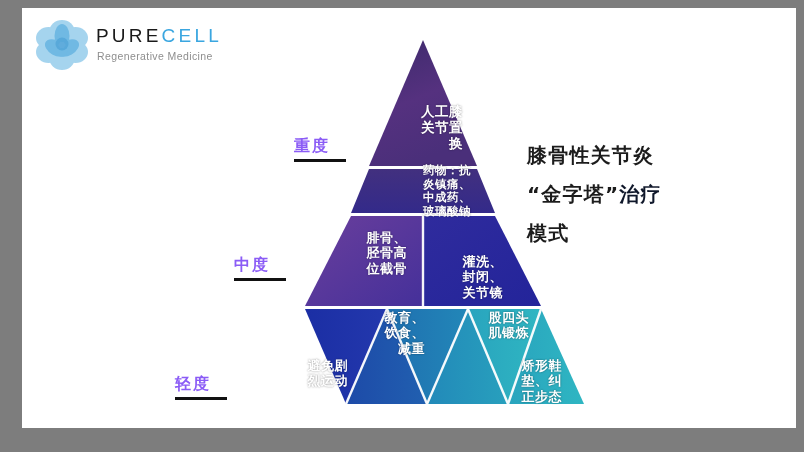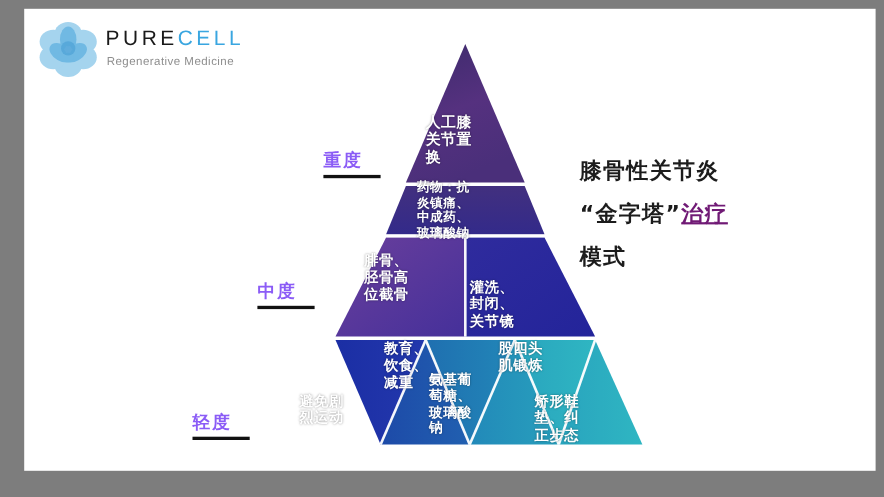--- a/index.html
+++ b/index.html
@@ -66,21 +66,21 @@
     left: 205px; top: 30px;
     width: 392px; height: 368px;
   }
   #pyramid svg { display: block; }
 
   .tri-label {
     position: absolute;
     color: #ffffff;
     font-family: "DejaVu Sans", "Liberation Sans", sans-serif;
     font-weight: bold;
-    text-align: left;
+    text-align: right;
     line-height: 1.18;
     letter-spacing: 0.5px;
     text-shadow: 0 0 2px rgba(0,0,0,0.45);
     pointer-events: none;
   }
 
   
   .severity {
     position: absolute;
     font-family: "DejaVu Sans", "Liberation Serif", serif;
@@ -106,21 +106,21 @@
     position: absolute;
     left: 505px; top: 128px;
     width: 190px;
     font-family: "DejaVu Sans", "Liberation Serif", serif;
     font-size: 20px;
     font-weight: bold;
     color: #1c1c1c;
     line-height: 1.95;
     letter-spacing: 1.2px;
   }
-  .title-faded { color: #701a75; text-decoration: underline; }
+  .title-faded { color: #0f172a; }
 </style>
 </head>
 <body>
 
 <div id="slide-frame">
   <div id="slide-canvas">
 
     <div id="logo-block">
       <div id="logo-mark">
         <svg viewBox="0 0 56 52" width="56" height="52" aria-hidden="true">
@@ -220,21 +220,20 @@
       <div class="tri-label" style="left:152px; top:126px; width:92px; font-size:11.5px;">药物：抗<br>炎镇痛、<br>中成药、<br>玻璃酸钠</div>
 
       <div class="tri-label" style="left:104px; top:192px; width:76px; font-size:13px;">腓骨、<br>胫骨高<br>位截骨</div>
 
       <div class="tri-label" style="left:200px; top:192px; width:76px; font-size:13px;margin-top:24px;">灌洗、<br>封闭、<br>关节镜</div>
 
       <div class="tri-label" style="left:122px; top:272px; width:76px; font-size:13px;">教育、<br>饮食、<br>减重</div>
 
       <div class="tri-label" style="left:226px; top:272px; width:76px; font-size:13px;">股四头<br>肌锻炼</div>
 
-      <div class="tri-label" style="left:163px; top:300px; width:74px; font-size:12.5px;">氨基葡<br>萄糖、<br>玻璃酸<br>钠</div>
 
       <div class="tri-label" style="left:45px; top:320px; width:76px; font-size:13px;">避免剧<br>烈运动</div>
 
       <div class="tri-label" style="left:259px; top:320px; width:76px; font-size:13px;">矫形鞋<br>垫、纠<br>正步态</div>
     </div>
 
     <div class="severity" id="severity-severe">
       <span>重度</span>
       <span class="sev-underline"></span>
     </div>

